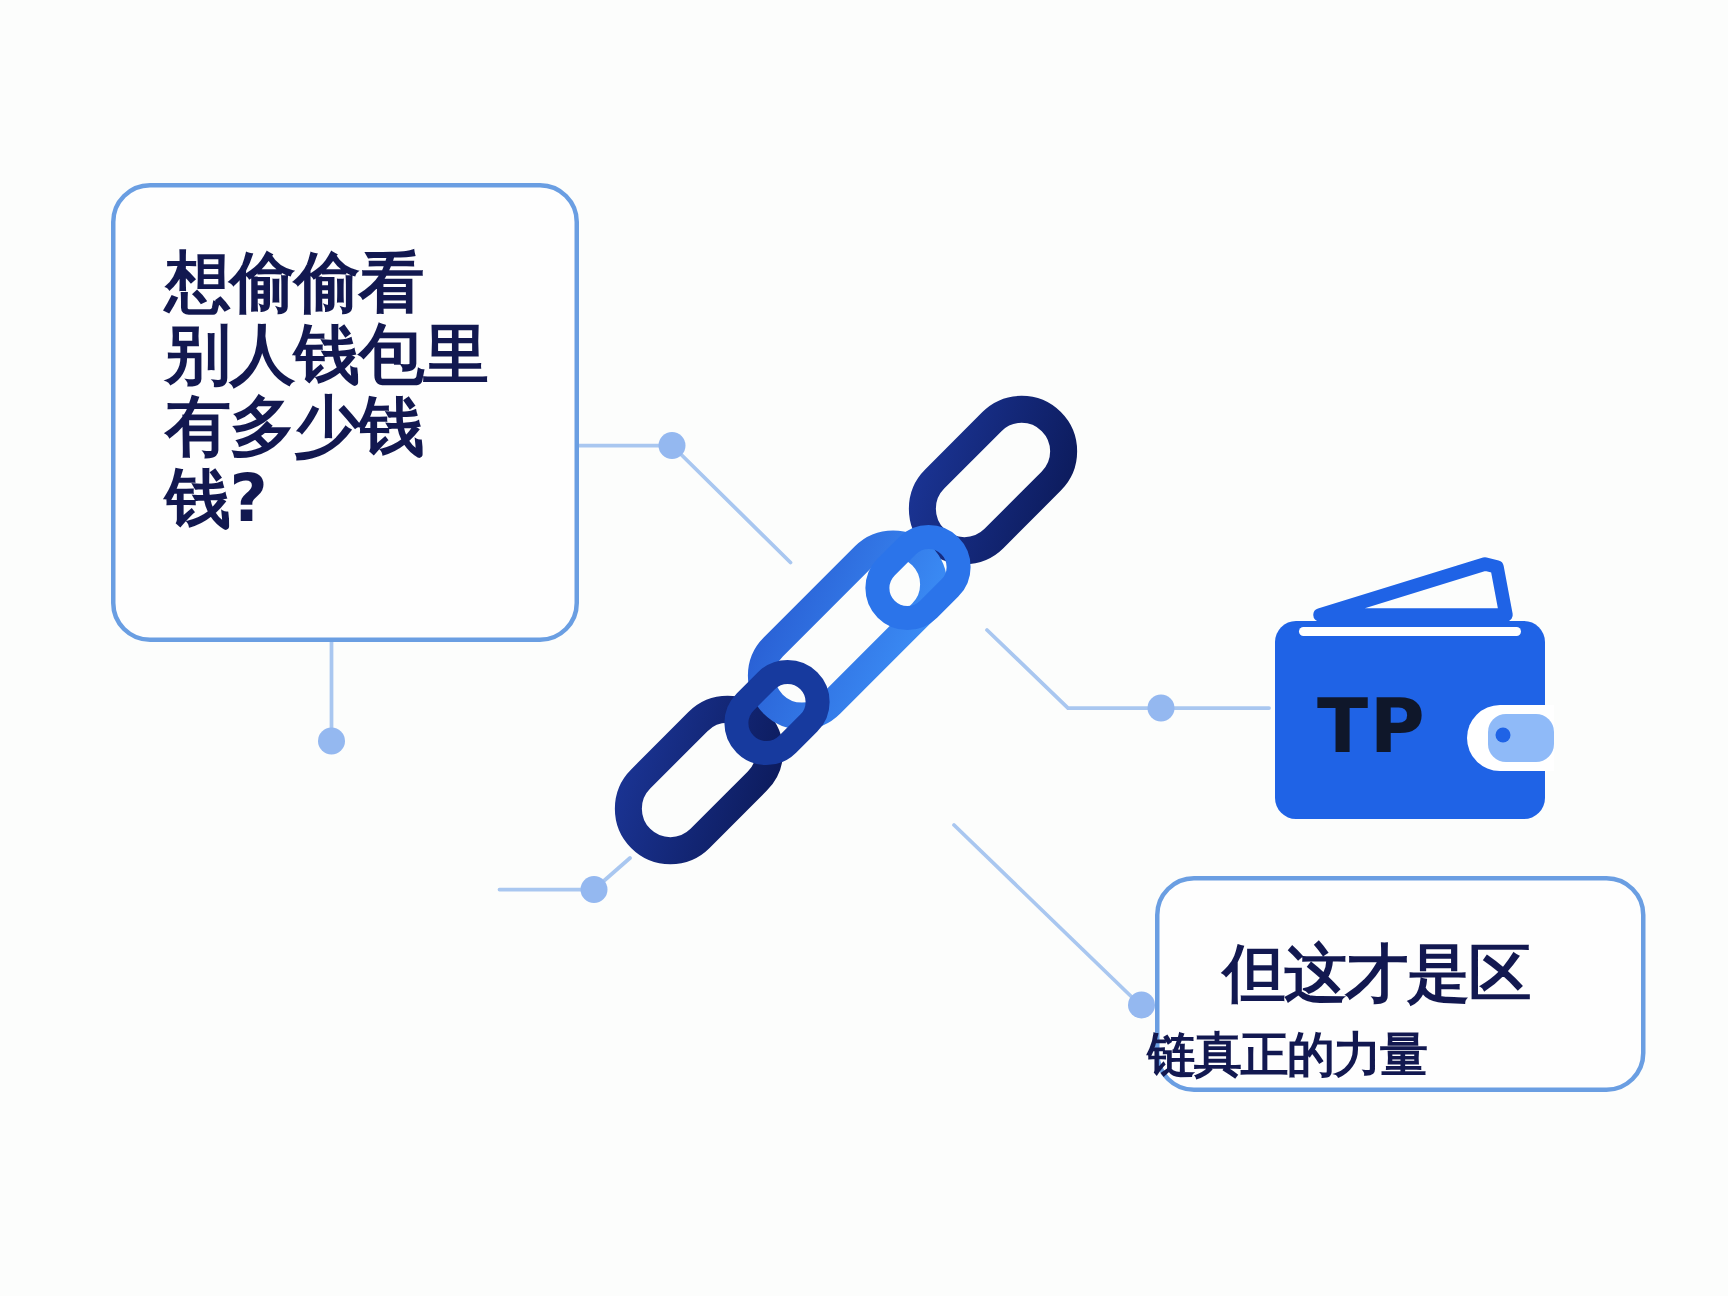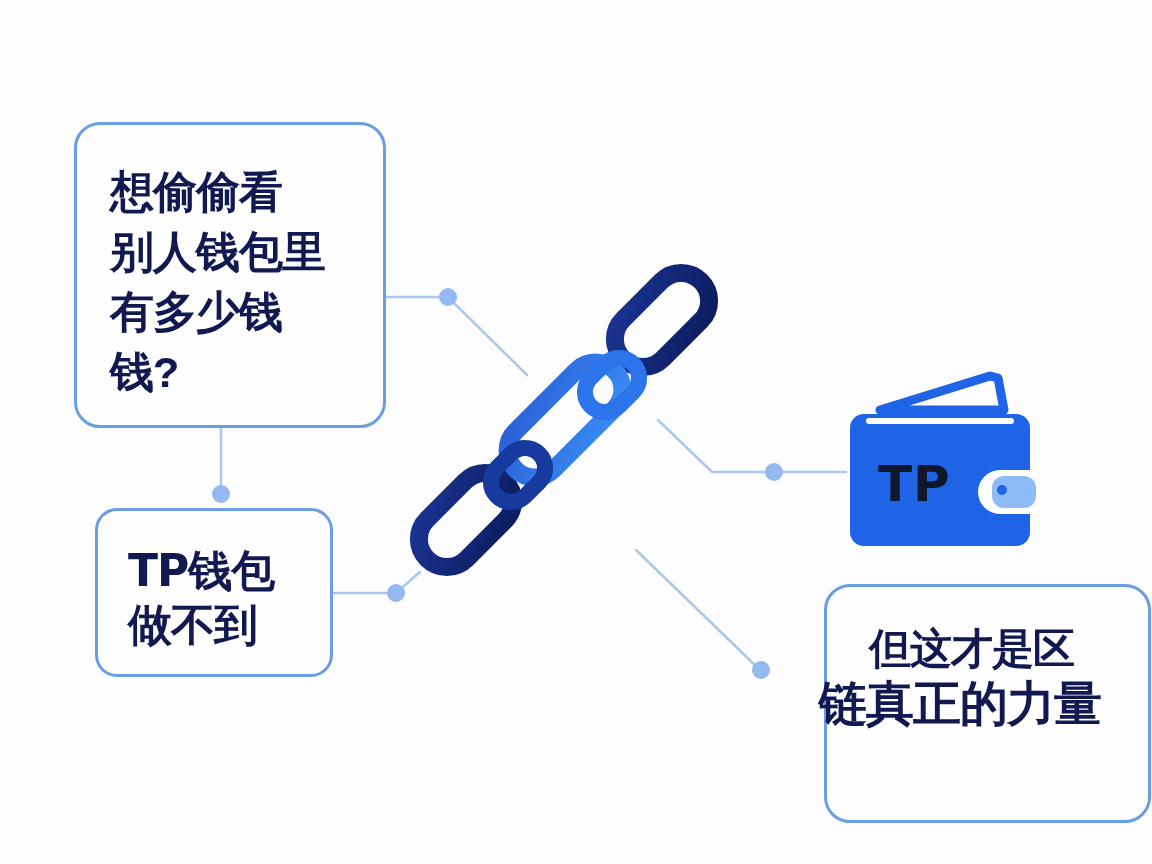--- a/index.html
+++ b/index.html
@@ -9,26 +9,26 @@
     font-family: "DejaVu Sans", "Liberation Sans", sans-serif;
   }
   .canvas { position: absolute; left: 0; top: 0; width: 1152px; height: 864px; }
   .box {
     position: absolute; box-sizing: border-box;
     border: 3px solid #6a9ee2; border-radius: 26px; background: #fefefe;
     color: #121850; font-weight: bold;
   }
   .box .txt { position: absolute; white-space: pre; letter-spacing: -1px; }
   #box-q { left: 74px; top: 122px; width: 312px; height: 306px; }
-  #box-q .txt { left: 33px; top: 40px; font-size: 44px; line-height: 60px; font-family: Liberation Mono, monospace; }
+  #box-q .txt { left: 33px; top: 40px; font-size: 44px; line-height: 48px; }
   #box-tp { left: 95px; top: 508px; width: 238px; height: 169px; border-radius: 22px; }
   #box-tp .txt { left: 30px; top: 33px; font-size: 44px; line-height: 54px; }
-  #box-power { left: 824px; top: 584px; width: 327px; height: 239px; }
+  #box-power { left: 770px; top: 584px; width: 327px; height: 144px; }
   #box-power .line1 { left: 42px; top: 36px; font-size: 42px; line-height: 52px; }
-  #box-power .line2 { left: -8px; top: 90px; font-size: 48px; line-height: 52px; }
+  #box-power .line2 { left: -8px; top: 90px; font-size: 32px; line-height: 52px; }
   svg { position: absolute; left: 0; top: 0; }
   .wallet-label {
     position: absolute; left: 878px; top: 455px; font-size: 50px; font-weight: bold;
     color: #0f172a; letter-spacing: 1px; font-family: "DejaVu Sans", sans-serif;
   }
 </style>
 </head>
 <body>
 
 <div class="canvas">
@@ -85,23 +85,19 @@
 
   <span class="wallet-label">TP</span>
 
   <div class="box" id="box-q">
     <div class="txt">想偷偷看
 别人钱包里
 有多少钱
 钱?</div>
   </div>
 
-  <div class="box" id="box-tp">
-    <div class="txt">TP钱包
-做不到</div>
-  </div>
 
   <div class="box" id="box-power">
     <div class="txt line1">但这才是区</div>
     <div class="txt line2">链真正的力量</div>
   </div>
 
 </div>
 
 </body></html>

